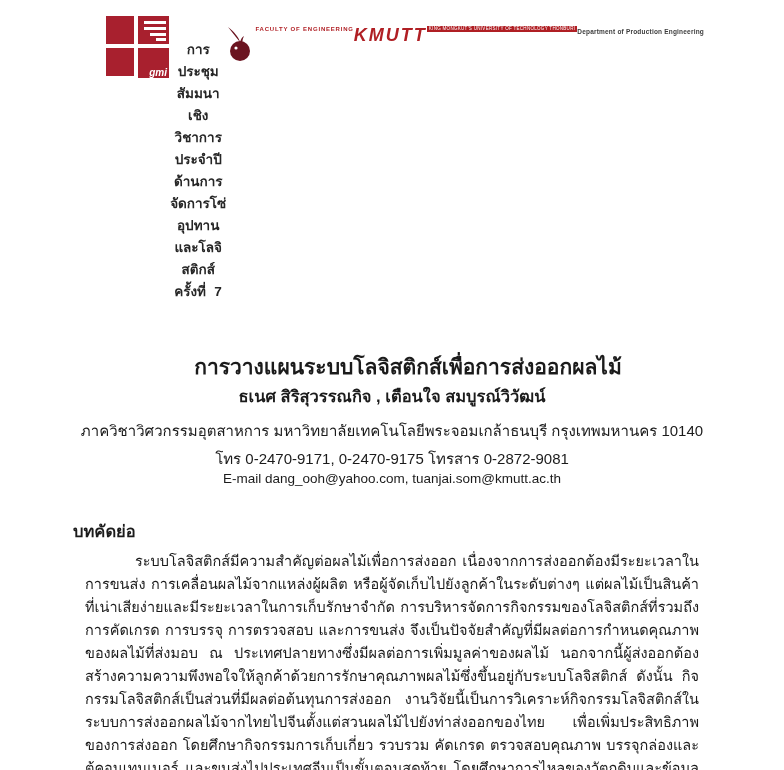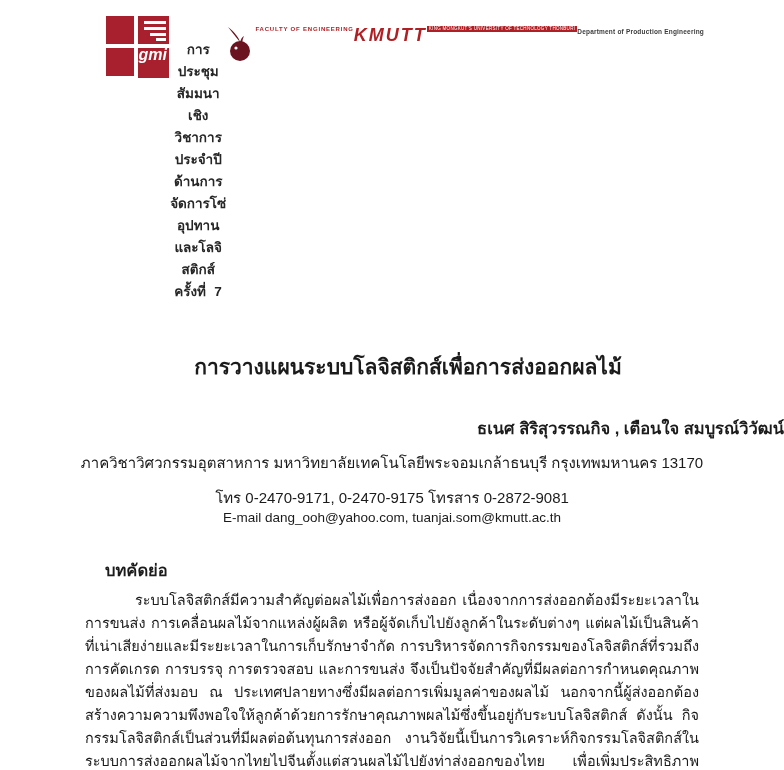--- a/index.html
+++ b/index.html
@@ -26,22 +26,22 @@
   .gmi-tl{left:0;top:0;width:28px;height:28px;}
   .gmi-tr{left:32px;top:0;width:31px;height:28px;}
   .gmi-bl{left:0;top:32px;width:28px;height:28px;}
   .gmi-br{left:32px;top:32px;width:31px;height:30px;}
   .gmi-line{position:absolute;right:3px;height:3px;background:#ffffff;}
   .gmi-line.l1{top:5px;width:22px;}
   .gmi-line.l2{top:11px;width:22px;}
   .gmi-line.l3{top:17px;width:16px;}
   .gmi-line.l4{top:22px;width:10px;}
   .gmi-text{
-    position:absolute;right:2px;bottom:15px;
-    color:#ffffff;font-size:16px;font-weight:700;font-style:italic;
+    position:absolute;right:2px;bottom:0;
+    color:#ffffff;font-size:10px;font-weight:700;font-style:italic;
     line-height:1;
   }
   .conf-title{
     flex:1;text-align:center;
     font-size:13.5px;font-weight:600;color:#262626;
     padding-top:22px;
     font-family:Liberation Mono, monospace;
   }
   .kmutt-logo{display:flex;align-items:flex-start;flex-shrink:0;margin-top:10px;}
   .kmutt-icon{width:26px;height:36px;margin-right:3px;}
@@ -61,27 +61,27 @@
   }
   .kmutt-dept{
     color:#3c3c3c;font-size:6.5px;font-weight:600;
     margin-top:2px;letter-spacing:0.2px;white-space:nowrap;
   }
   
   .paper-title{
     margin-top:48px;text-align:center;
     font-size:21px;font-weight:700;padding-left:32px;
   }
-  .authors{margin-top:32px;text-align:right;font-size:16.5px;font-weight:700;}
+  .authors{text-align:center;font-size:16.5px;font-weight:700;}
   .affiliation{margin-top:10px;text-align:center;font-size:15px;}
-  .phone{margin-top:11px;text-align:center;font-size:15px;}
+  .phone{margin-top:4px;text-align:center;font-size:15px;}
   .email{text-align:center;font-size:13.5px;}
   
   .abstract-heading{
-    margin:32px 105px 0;
+    margin:32px 73px 0;
     font-size:16.5px;font-weight:700;
   }
   .abstract-body{
     margin:6px 85px 0;
     font-size:14.5px;line-height:23px;
     text-align:justify;
     text-indent:50px;
   }
 </style>
 </head>
@@ -117,18 +117,18 @@
       <span class="kmutt-univ">KING MONGKUT'S UNIVERSITY OF TECHNOLOGY THONBURI</span>
       <span class="kmutt-dept">Department of Production Engineering</span>
     </div>
   </div>
 
 </div>
 
 <h1 class="paper-title" style="margin-bottom:0;">การวางแผนระบบโลจิสติกส์เพื่อการส่งออกผลไม้</h1>
 
 <div class="authors">ธเนศ สิริสุวรรณกิจ , เตือนใจ สมบูรณ์วิวัฒน์</div>
-<div class="affiliation">ภาควิชาวิศวกรรมอุตสาหการ มหาวิทยาลัยเทคโนโลยีพระจอมเกล้าธนบุรี กรุงเทพมหานคร 13170</div>
+<div class="affiliation">ภาควิชาวิศวกรรมอุตสาหการ มหาวิทยาลัยเทคโนโลยีพระจอมเกล้าธนบุรี กรุงเทพมหานคร 10140</div>
 <div class="phone">โทร 0-2470-9171, 0-2470-9175 โทรสาร 0-2872-9081</div>
 <div class="email">E-mail dang_ooh@yahoo.com, tuanjai.som@kmutt.ac.th</div>
 
 <div class="abstract-heading">บทคัดย่อ</div>
 <p class="abstract-body" style="margin-bottom:0;">ระบบโลจิสติกส์มีความสำคัญต่อผลไม้เพื่อการส่งออก เนื่องจากการส่งออกต้องมีระยะเวลาในการขนส่ง การเคลื่อนผลไม้จากแหล่งผู้ผลิต หรือผู้จัดเก็บไปยังลูกค้าในระดับต่างๆ แต่ผลไม้เป็นสินค้าที่เน่าเสียง่ายและมีระยะเวลาในการเก็บรักษาจำกัด การบริหารจัดการกิจกรรมของโลจิสติกส์ที่รวมถึงการคัดเกรด การบรรจุ การตรวจสอบ และการขนส่ง จึงเป็นปัจจัยสำคัญที่มีผลต่อการกำหนดคุณภาพของผลไม้ที่ส่งมอบ ณ ประเทศปลายทางซึ่งมีผลต่อการเพิ่มมูลค่าของผลไม้ นอกจากนี้ผู้ส่งออกต้องสร้างความความพึงพอใจให้ลูกค้าด้วยการรักษาคุณภาพผลไม้ซึ่งขึ้นอยู่กับระบบโลจิสติกส์ ดังนั้น กิจกรรมโลจิสติกส์เป็นส่วนที่มีผลต่อต้นทุนการส่งออก งานวิจัยนี้เป็นการวิเคราะห์กิจกรรมโลจิสติกส์ในระบบการส่งออกผลไม้จากไทยไปจีนตั้งแต่สวนผลไม้ไปยังท่าส่งออกของไทย เพื่อเพิ่มประสิทธิภาพของการส่งออก โดยศึกษากิจกรรมการเก็บเกี่ยว รวบรวม คัดเกรด ตรวจสอบคุณภาพ บรรจุกล่องและตู้คอนเทนเนอร์ และขนส่งไปประเทศจีนเป็นขั้นตอนสุดท้าย โดยศึกษาการไหลของวัตถุดิบและข้อมูลที่เกี่ยวข้องในระบบโลจิสติกส์เพื่อการส่งออก เพื่อให้เห็นถึงความสัมพันธ์ของกิจกรรมต่างๆ และเวลาที่ใช้ในกระบวนการ ศึกษาถึงปัญหาต้นทุนโลจิสติกส์ และทำการวิเคราะห์ต้นทุนพบว่า ต้นทุนค่าขนส่งมีค่าสูงสุดประมาณ 74.76-81.46% ของต้นทุนโลจิสติกส์ รองลงมาเป็นค่าบรรจุ ค่าเก็บเกี่ยว ค่าคัดเกรด ค่าพิธีการศุลกากร ค่าติดต่อสื่อสาร และค่าตรวจสอบ ดังนั้น การศึกษาจึงมุ่งเน้นการศึกษาหาวิธีการลดต้นทุนค่าขนส่ง โดยการประยุกต์หลักการการขนส่งต่อเนื่องหลายรูปแบบ (Multimodal Transport) เพื่อหาทางเลือกใหม่สำหรับเส้นทางการขนส่ง วิเคราะห์ความสัมพันธ์ของต้นทุนและรูปแบบการขนส่ง ปัจจัยในการเลือกเส้นทางการขนส่ง และสร้างสมการทางคณิตศาสตร์การเลือกเส้นทางการขนส่งภายใต้ข้อจำกัดในแต่ละเส้นทาง ด้วยวิธีการโปรแกรมเชิงเส้นตรง (Linear Programming) และนำสมการการเลือกเส้นทางการขนส่งนี้ไปใช้ในการวางแผนและตัดสินใจเลือกเส้นทางการขนส่ง เพื่อลดต้นทุนการขนส่งให้ต่ำที่สุด</p>
 
 </body></html>

